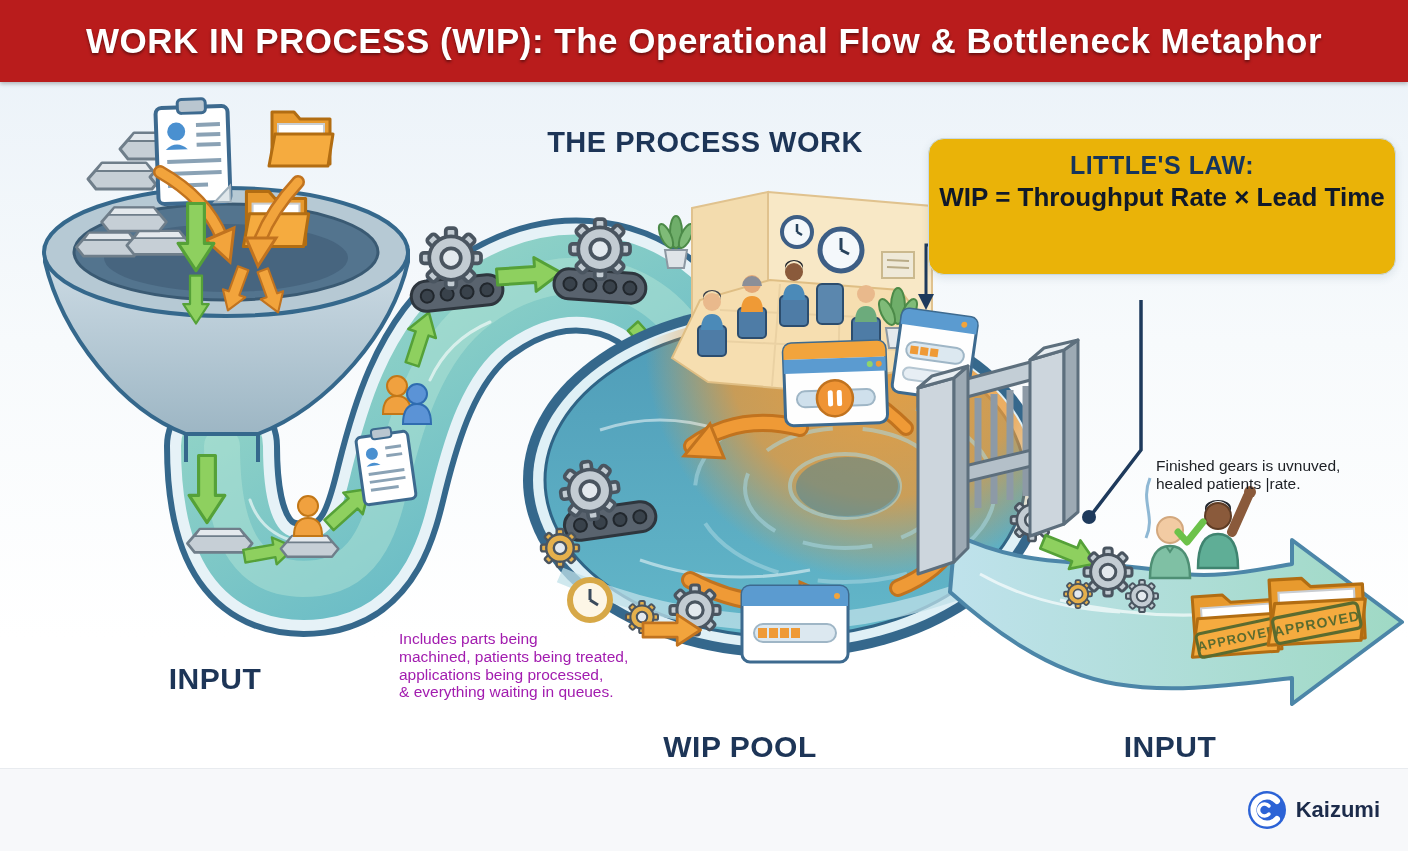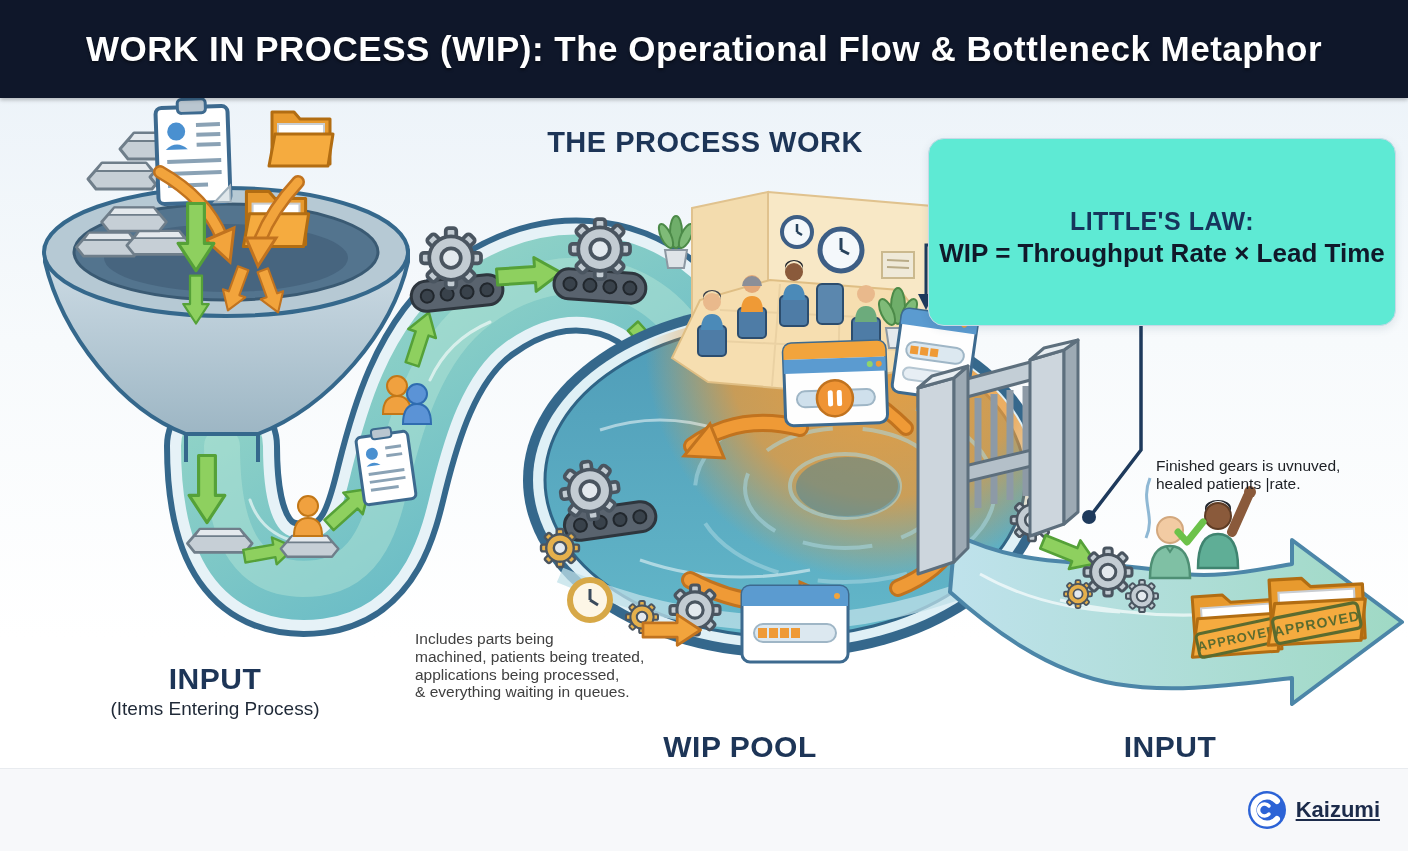--- a/index.html
+++ b/index.html
@@ -4,71 +4,71 @@
 <style>
   html,body{margin:0;padding:0;}
   body{
     width:1408px;height:851px;position:relative;overflow:hidden;
     font-family:"Liberation Sans",sans-serif;
     background:linear-gradient(180deg,#e9f1f8 0%,#f7fafc 40%,#ffffff 75%);
   }
   .abs{position:absolute;}
   
   .header{
-    left:0;top:0;width:1408px;height:98px;background:#0f172a;
+    left:0;top:0;width:1408px;height:82px;background:#b91c1c;
     display:flex;align-items:center;justify-content:center;
     box-shadow:0 2px 4px rgba(0,0,0,.25);
   }
   .header h1{
     margin:0;color:#ffffff;font-size:35px;font-weight:800;letter-spacing:.5px;
     text-shadow:0 2px 3px rgba(0,0,0,.45);
     font-stretch:condensed;
   }
   
   .process-heading{
     left:440px;top:126px;width:530px;text-align:center;
     color:#1d3557;font-size:29px;font-weight:800;letter-spacing:.5px;
   }
   
   .law-box{
-    left:928px;top:138px;width:468px;height:188px;border-radius:16px;
-    background:#5eead4;border:1px solid #c7d9e6;
+    left:928px;top:138px;width:468px;height:137px;border-radius:16px;
+    background:#eab308;border:1px solid #c7d9e6;
     box-shadow:0 3px 8px rgba(40,70,100,.12);
-    display:flex;flex-direction:column;align-items:center;justify-content:center;
+    display:flex;flex-direction:column;align-items:center;justify-content:flex-start;
     padding-top:12px;box-sizing:border-box;
   }
   .law-heading{color:#16355c;font-size:25px;font-weight:800;letter-spacing:.5px;}
   .law-formula{color:#10192a;font-size:26px;font-weight:800;margin-top:2px;}
   .law-desc{
     color:#1a2230;font-size:14.5px;line-height:1.2;text-align:center;margin-top:7px;
     width:430px;font-weight:500;
   }
   
   .big-label{text-align:center;}
   .big-label .t{color:#1d3557;font-size:30px;font-weight:800;letter-spacing:.5px;margin-top:36px;}
   .big-label .s{color:#1f2937;font-size:19px;margin-top:2px;}
   .input-label{left:65px;top:626px;width:300px;}
   .wip-label{left:540px;top:694px;width:400px;}
   .output-label{left:1020px;top:694px;width:300px;}
   
   .wip-note{
-    left:415px;top:630px;width:245px;color:#404040;font-size:15.5px;
+    left:399px;top:630px;width:245px;color:#a21caf;font-size:15.5px;
     line-height:1.15;white-space:pre-line;
   }
   
   .out-note{left:1156px;top:457px;width:210px;color:#1c1f24;font-size:15.5px;line-height:1.17;}
   
   .footer{
     left:0;top:768px;width:1408px;height:83px;background:#f7f8fa;
     border-top:1px solid #e8ebef;
   }
   .brand{
     position:absolute;right:28px;top:20px;display:flex;align-items:center;gap:8px;
   }
-  .brand-name{color:#1c2b4a;font-size:22px;font-weight:800;text-decoration:underline;}
+  .brand-name{color:#1c2b4a;font-size:22px;font-weight:800;}
 </style>
 </head>
 <body>
 
 <svg class="abs" style="left:0;top:0" width="1408" height="851" viewBox="0 0 1408 851">
   <defs>
     <linearGradient id="waterG" x1="0" y1="0" x2="1" y2="1">
       <stop offset="0" stop-color="#9fdcc7"></stop>
         <stop offset="1" stop-color="#57b0c6"></stop>
     </linearGradient>
@@ -470,21 +470,20 @@
 
 <div class="abs process-heading">THE PROCESS WORK</div>
 
 <div class="abs law-box">
   <div class="law-heading">LITTLE'S LAW:</div>
   <div class="law-formula">WIP = Throughput Rate × Lead Time</div>
 </div>
 
 <div class="abs big-label input-label">
   <div class="t">INPUT</div>
-  <div class="s">(Items Entering Process)</div>
 </div>
 
 <div class="abs wip-note">Includes parts being
 machined, patients being treated,
 applications being processed,
 &amp; everything waiting in queues.</div>
 
 <div class="abs big-label wip-label">
   <div class="t">WIP POOL</div>
 </div>

